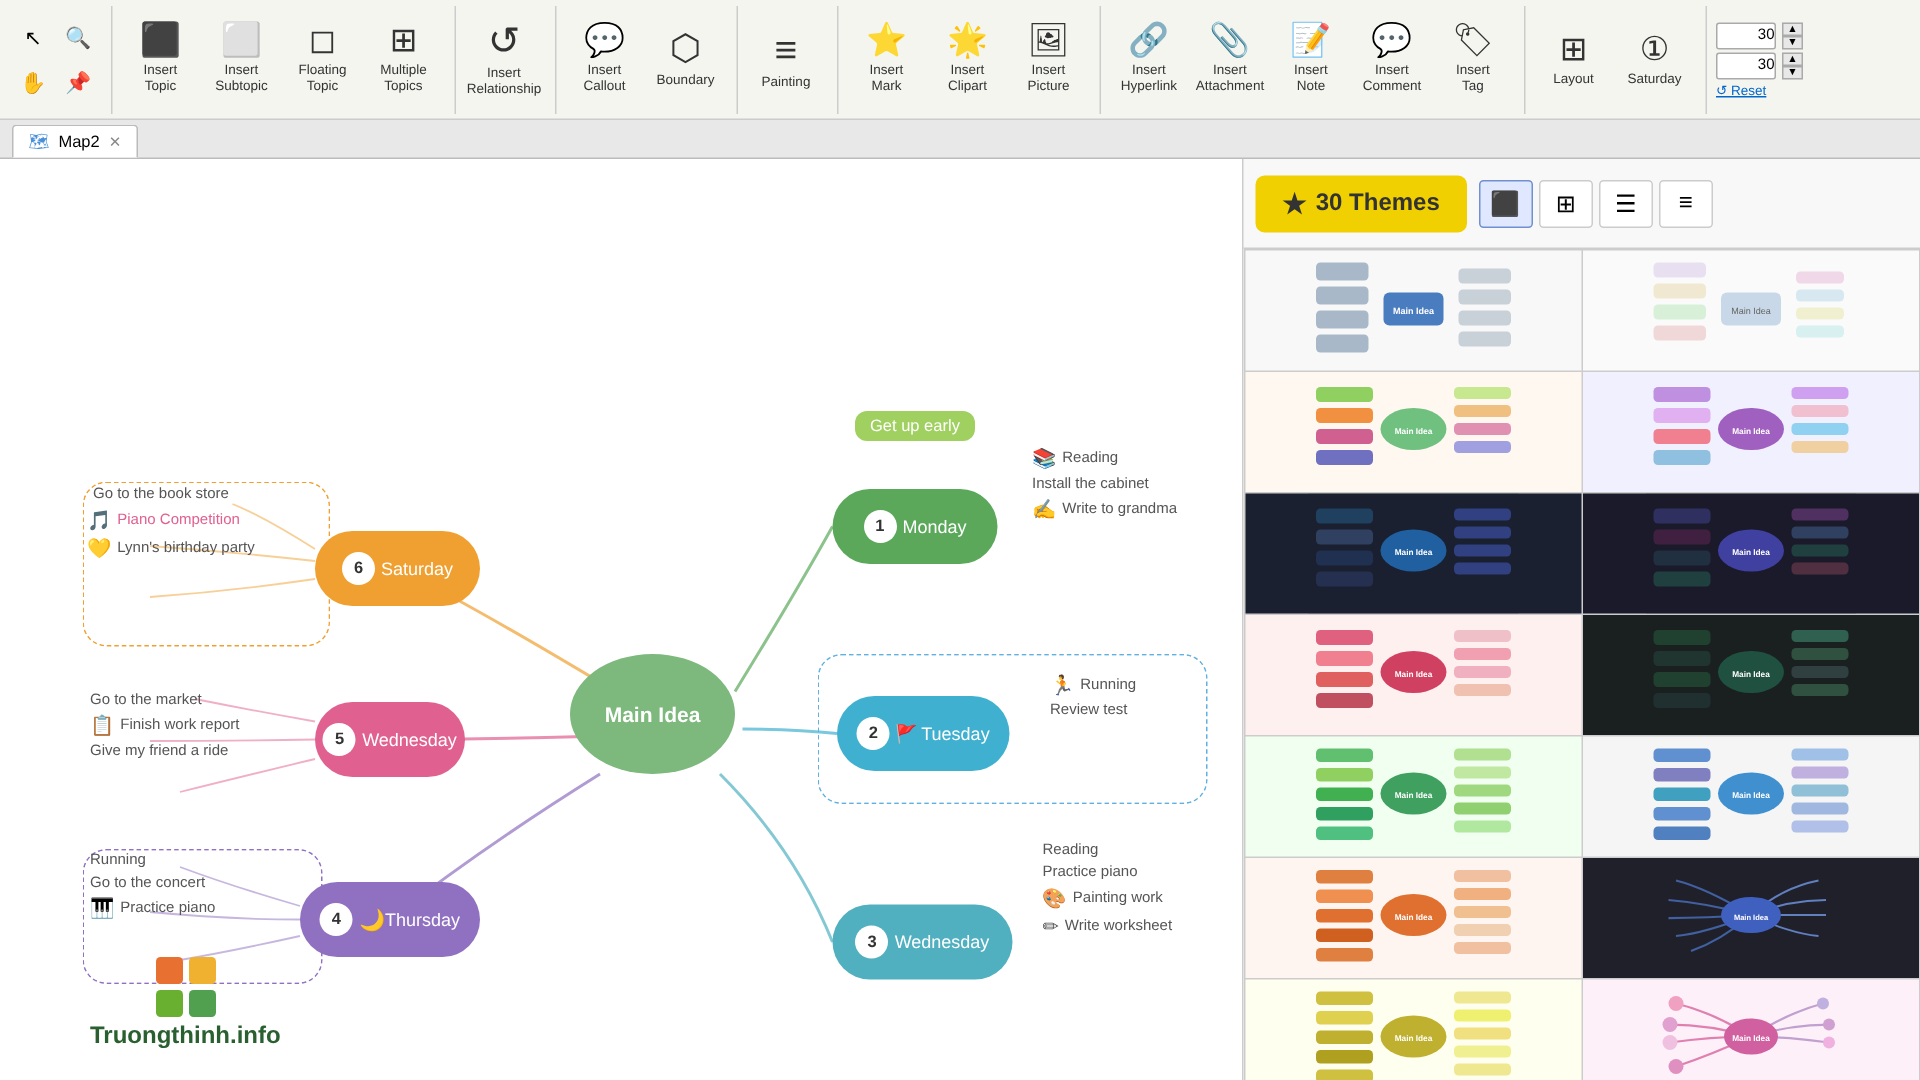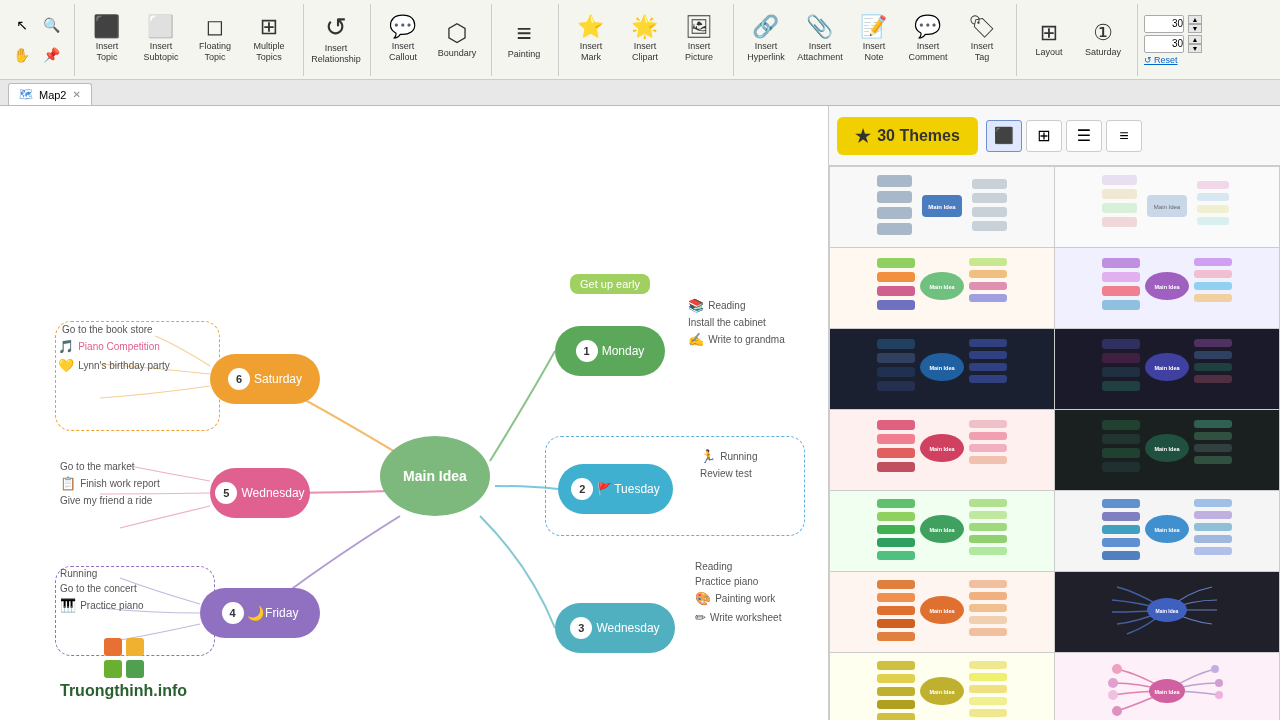--- a/index.html
+++ b/index.html
@@ -555,21 +555,21 @@
     </div>
 
     <div class="node node-friday">
       <div class="badge">5</div>
       <span>Wednesday</span>
     </div>
 
     <div class="node node-thursday">
       <div class="badge">4</div>
       <span style="font-size:14px;">🌙</span>
-      <span>Friday</span>
+      <span>Thursday</span>
     </div>
 
     <div class="node node-monday">
       <div class="badge">1</div>
       <span>Monday</span>
     </div>
 
     <div class="node node-tuesday">
       <div class="badge">2</div>
       <span style="font-size:12px; margin-right:2px;">🚩</span>

